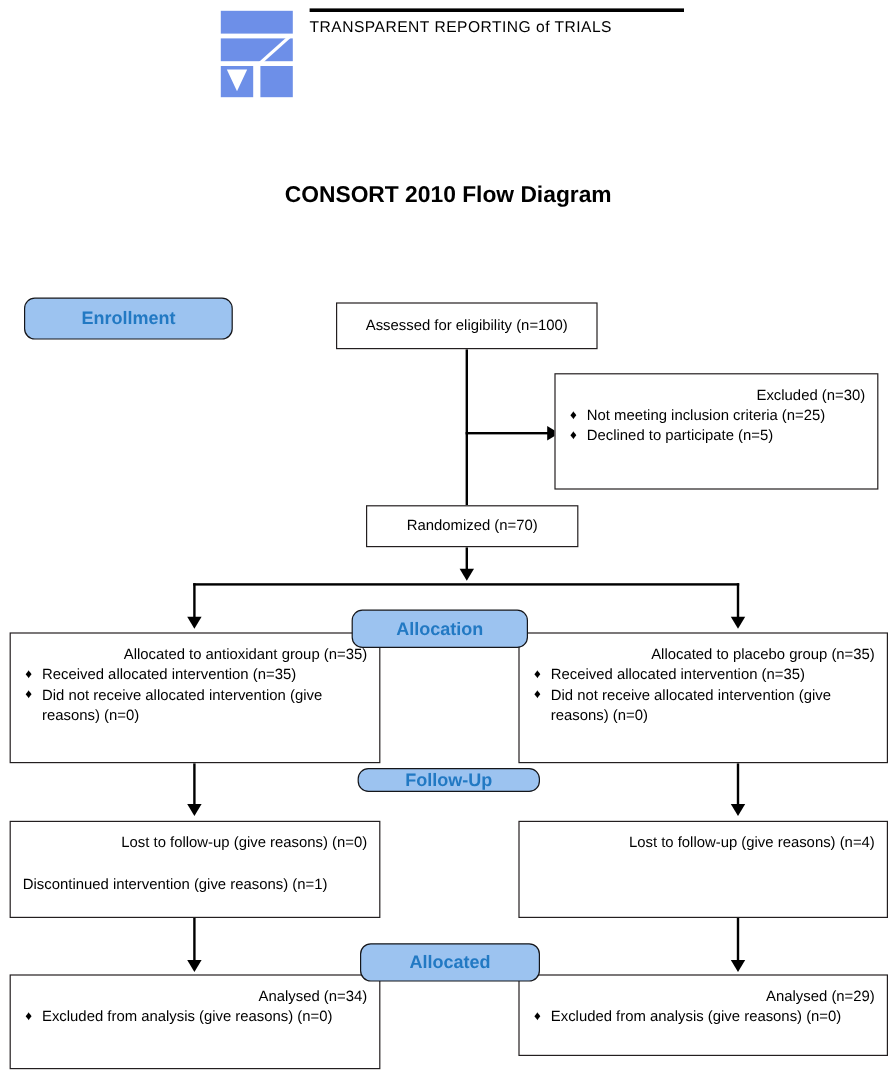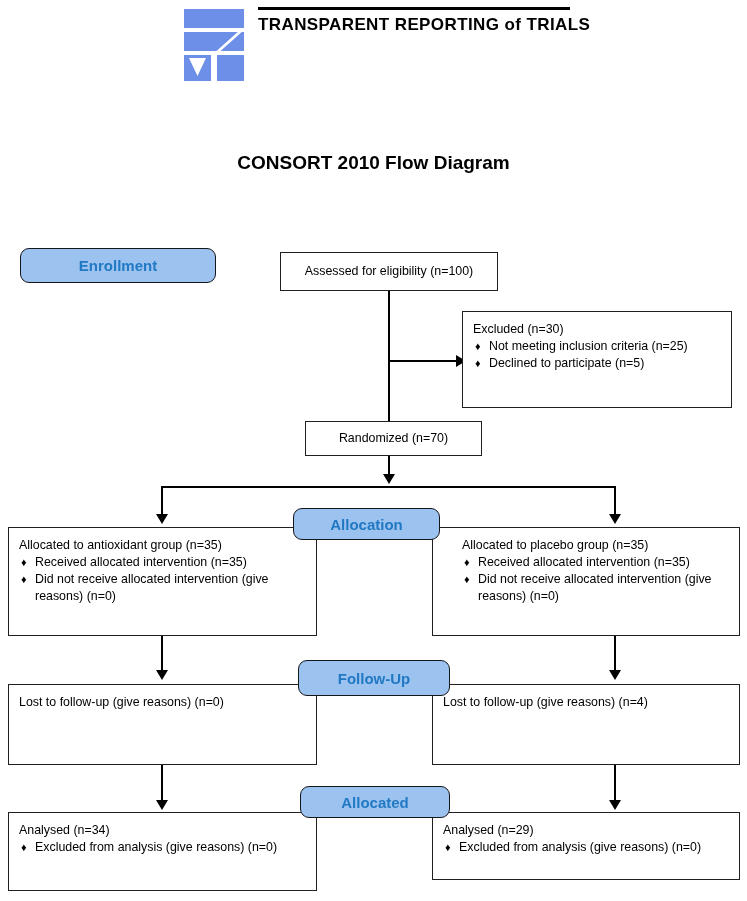--- a/index.html
+++ b/index.html
@@ -45,22 +45,22 @@
     white-space: nowrap;
   }
   #logo-rule {
     height: 3px;
     background: #000000;
     width: 312px;
     margin-top: 1px;
   }
   #logo-tagline {
     font-family: "Liberation Sans", sans-serif;
-    font-weight: bold;
-    font-size: 17px;
+    font-weight: normal;
+    font-size: 13px;
     letter-spacing: 0.4px;
     color: #000000;
     margin-top: 5px;
     white-space: nowrap;
   }
 
   
   #diagram-title {
     position: absolute;
     left: 0;
@@ -100,21 +100,21 @@
     position: relative;
     padding-left: 16px;
     margin: 0;
   }
   ul.bullets li .dia {
     position: absolute;
     left: 2px;
     top: 0px;
     font-size: 11px;
   }
-  .line-plain { margin: 0; }
+  .line-plain { margin: 0; text-align: right; }
   .gap-line { margin-top: 18px; }
 
   
   .badge {
     position: absolute;
     box-sizing: border-box;
     border: 1.6px solid #15161a;
     border-radius: 9px;
     background: #9cc3f0;
     color: #2279c3;
@@ -171,21 +171,21 @@
     <polygon points="6,50 23,50 14.5,68" fill="#ffffff"></polygon>
   </svg>
   <div id="logo-text-block">
     <div id="logo-rule"></div>
     <div id="logo-tagline">TRANSPARENT REPORTING of TRIALS</div>
   </div>
 </div>
 
 <div id="diagram-title">CONSORT 2010 Flow Diagram</div>
 
-<div class="badge" style="left:20px; top:248px; width:196px; height:35px;">Enrollment</div>
+<div class="badge" style="left:20px; top:248px; width:174px; height:35px;">Enrollment</div>
 
 <div class="flowbox center-text" style="left:280px; top:252px; width:218px; height:39px;">
   <span>Assessed for eligibility (n=100)</span>
 </div>
 
 <div class="vline" style="left:388px; top:291px; height:130px;"></div>
 
 <div class="hline" style="left:388px; top:360px; width:70px;"></div>
 <div class="arrow-right" style="left:456px; top:355px;"></div>
 
@@ -216,40 +216,41 @@
 <div class="flowbox" style="left:8px; top:527px; width:309px; height:109px;">
   <div class="pad">
     <div class="line-plain">Allocated to antioxidant group (n=35)</div>
     <ul class="bullets">
       <li><span class="dia">♦</span><span>Received allocated intervention (n=35)</span></li>
       <li><span class="dia">♦</span><span>Did not receive allocated intervention (give reasons) (n=0)</span></li>
     </ul>
   </div>
 </div>
 
-<div class="flowbox" style="left:432px; top:527px; width:308px; height:109px;padding-left:19px;">
+<div class="flowbox" style="left:432px; top:527px; width:308px; height:109px;">
   <div class="pad">
     <div class="line-plain">Allocated to placebo group (n=35)</div>
     <ul class="bullets">
       <li><span class="dia">♦</span><span>Received allocated intervention (n=35)</span></li>
       <li><span class="dia">♦</span><span>Did not receive allocated intervention (give reasons) (n=0)</span></li>
     </ul>
   </div>
 </div>
 
 <div class="vline" style="left:161px; top:636px; height:36px;"></div>
 <div class="arrow-down" style="left:156px; top:670px;"></div>
 <div class="vline" style="left:614px; top:636px; height:36px;"></div>
 <div class="arrow-down" style="left:609px; top:670px;"></div>
 
-<div class="badge" style="left:298px; top:660px; width:152px; height:36px;text-align:center;">Follow-Up</div>
+<div class="badge" style="left:298px; top:640px; width:152px; height:20px;text-align:center;">Follow-Up</div>
 
 <div class="flowbox" style="left:8px; top:684px; width:309px; height:81px;">
   <div class="pad">
     <div class="line-plain">Lost to follow-up (give reasons) (n=0)</div>
+    <div class="gap-line">Discontinued intervention (give reasons) (n=1)</div>
   </div>
 </div>
 
 <div class="flowbox" style="left:432px; top:684px; width:308px; height:81px;">
   <div class="pad">
     <div class="line-plain">Lost to follow-up (give reasons) (n=4)</div>
   </div>
 </div>
 
 <div class="vline" style="left:161px; top:765px; height:37px;"></div>

